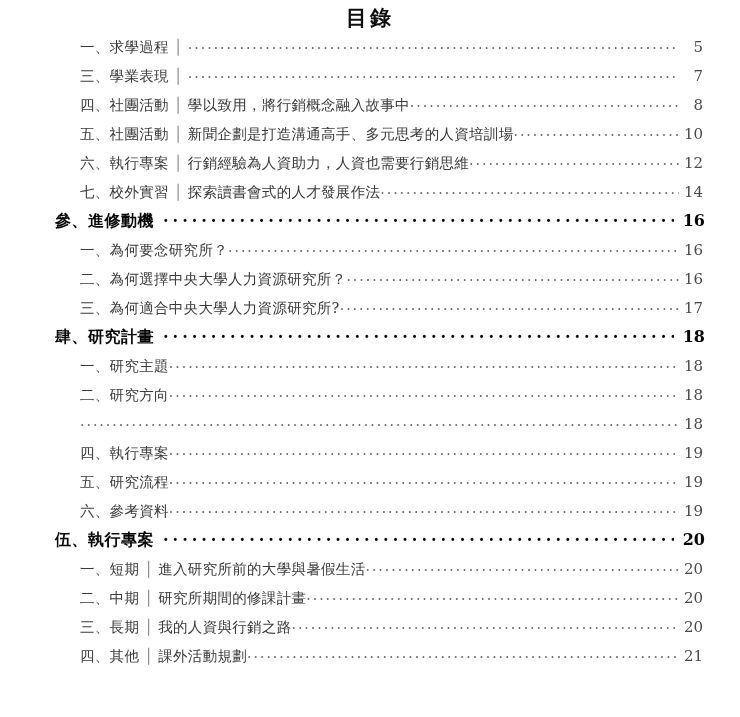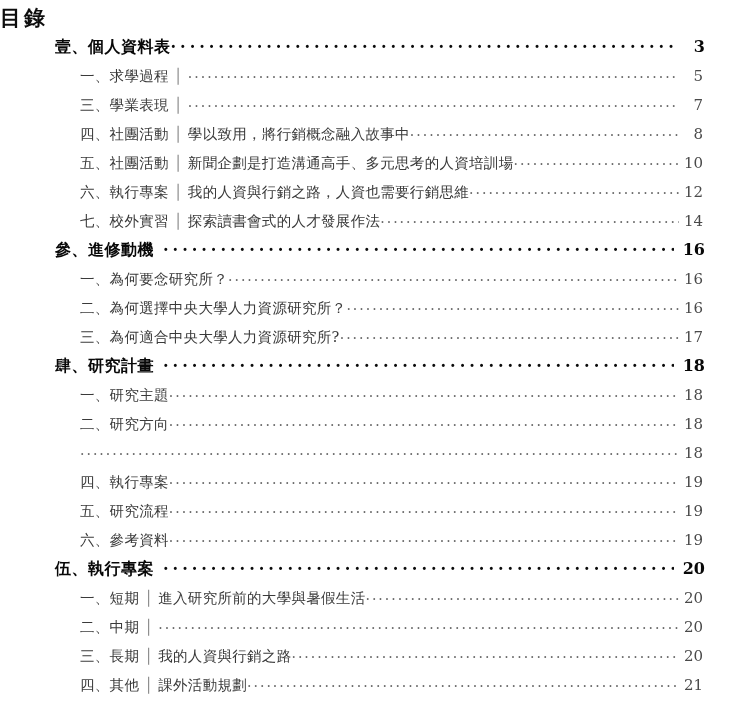--- a/index.html
+++ b/index.html
@@ -17,21 +17,21 @@
   .page {
     position: relative;
     width: 740px;
     height: 717px;
     background: #ffffff;
     box-sizing: border-box;
   }
 
   
   .toc-title {
-    text-align: left;
+    text-align: center;
     font-size: 21px;
     font-weight: bold;
     color: #0d0d0d;
     letter-spacing: 3px;
     padding-top: 5px;
     padding-bottom: 6px;
     line-height: 1.2;
     font-family: "DejaVu Serif", "Liberation Serif", serif;
   }
 
@@ -160,27 +160,20 @@
   }
 </style>
 </head>
 <body>
 
 <div class="page">
 
   <div class="toc-title">目錄</div>
 
   <ul class="toc-list" id="toc-list">
-      <li class="toc-row level-1">
-        <span class="row-label">
-          <span class="num-prefix">壹、個人資料表</span>
-        </span>
-        <span class="leader"></span>
-        <span class="row-page">3</span>
-      </li>
       <li class="toc-row level-2">
         <span class="row-label">
           <span class="num-prefix">一、求學過程</span>
           <span class="sep-bar">│</span>
         </span>
         <span class="leader"></span>
         <span class="row-page">5</span>
       </li>
       <li class="toc-row level-2">
         <span class="row-label">
@@ -205,21 +198,21 @@
           <span class="sep-bar">│</span>
           <span class="subtitle-text">新聞企劃是打造溝通高手、多元思考的人資培訓場</span>
         </span>
         <span class="leader"></span>
         <span class="row-page">10</span>
       </li>
       <li class="toc-row level-2">
         <span class="row-label">
           <span class="num-prefix">六、執行專案</span>
           <span class="sep-bar">│</span>
-          <span class="subtitle-text">我的人資與行銷之路，人資也需要行銷思維</span>
+          <span class="subtitle-text">行銷經驗為人資助力，人資也需要行銷思維</span>
         </span>
         <span class="leader"></span>
         <span class="row-page">12</span>
       </li>
       <li class="toc-row level-2">
         <span class="row-label">
           <span class="num-prefix">七、校外實習</span>
           <span class="sep-bar">│</span>
           <span class="subtitle-text">探索讀書會式的人才發展作法</span>
         </span>
@@ -313,20 +306,21 @@
           <span class="sep-bar">│</span>
           <span class="subtitle-text">進入研究所前的大學與暑假生活</span>
         </span>
         <span class="leader"></span>
         <span class="row-page">20</span>
       </li>
       <li class="toc-row level-2">
         <span class="row-label">
           <span class="num-prefix">二、中期</span>
           <span class="sep-bar">│</span>
+          <span class="subtitle-text">研究所期間的修課計畫</span>
         </span>
         <span class="leader"></span>
         <span class="row-page">20</span>
       </li>
       <li class="toc-row level-2">
         <span class="row-label">
           <span class="num-prefix">三、長期</span>
           <span class="sep-bar">│</span>
           <span class="subtitle-text">我的人資與行銷之路</span>
         </span>

